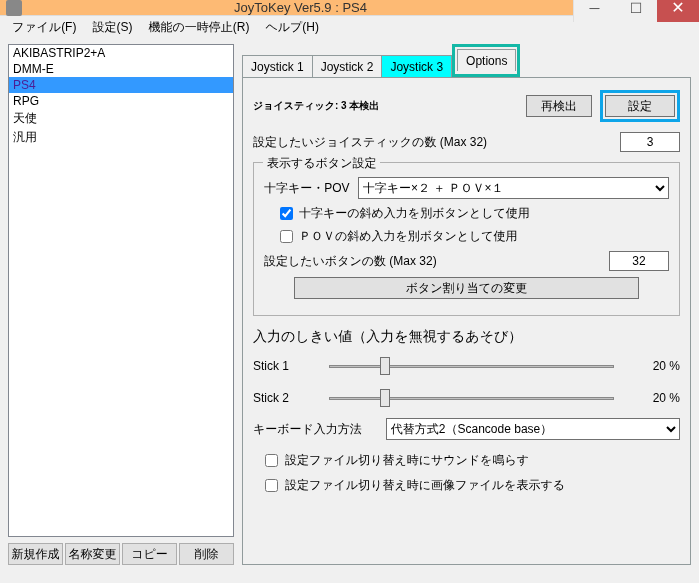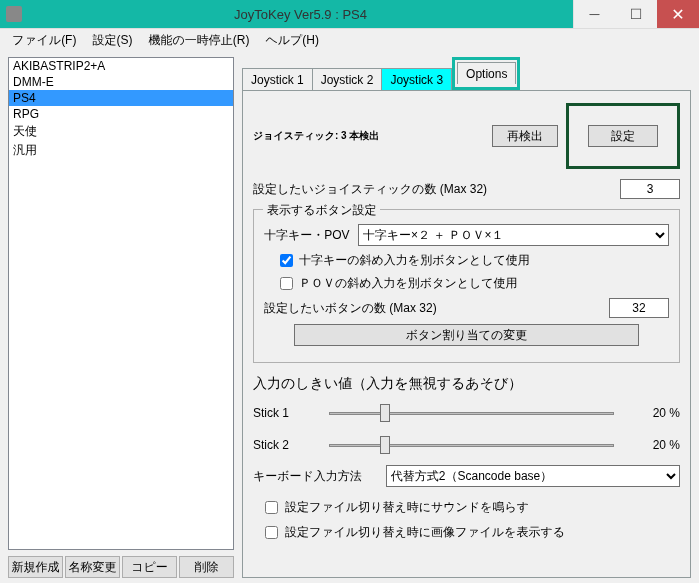--- a/index.html
+++ b/index.html
@@ -1,49 +1,49 @@
 <!DOCTYPE html>
 <html><head>
 <meta charset="utf-8">
 <style>
 * { box-sizing: border-box; margin: 0; padding: 0; font-family: "MS UI Gothic", "Meiryo", sans-serif; font-size: 12px; }
 body { background: #f0f0f0; width: 699px; height: 583px; overflow: hidden; }
 
-.titlebar { height: 29px; background: #14b8a6; display: flex; align-items: center; border-bottom: 1px solid #ddd; }
+.titlebar { height: 16px; background: #fdba74; display: flex; align-items: center; border-bottom: 1px solid #ddd; }
 .titlebar .app-icon { width: 16px; height: 16px; margin: 0 6px; background: #888; border-radius: 2px; }
 .titlebar .title { flex: 1; text-align: center; color: #333; font-size: 13px; }
 .titlebar .winbtn { width: 42px; height: 28px; display: flex; align-items: center; justify-content: center; color: #555; font-size: 14px; cursor: pointer; }
 .titlebar .winbtn.min { background: #f0f0f0; border-left: 1px solid #e0e0e0; }
 .titlebar .winbtn.max { background: #f0f0f0; }
 .titlebar .winbtn.close { background: #c75050; color: #fff; font-size: 16px; }
 
 .menubar { height: 22px; display: flex; align-items: center; padding: 0 4px; background: #f0f0f0; }
 .menubar .menu { padding: 2px 8px; cursor: pointer; }
 
 .content { display: flex; height: calc(583px - 28px - 22px); padding: 6px 8px; gap: 8px; }
 
 .left-pane { width: 226px; display: flex; flex-direction: column; border-radius: 30px; }
 .listbox { flex: 1; background: #fff; border: 1px solid #828790; overflow: auto; }
 .listbox .item { padding: 1px 4px; cursor: pointer; }
-.listbox .item.selected { background: #3399ff; color: #000000; }
+.listbox .item.selected { background: #3399ff; color: #4c1d95; }
 .left-btns { display: flex; gap: 2px; margin-top: 6px; }
 .left-btns button { flex: 1; height: 22px; background: #e1e1e1; border: 1px solid #adadad; cursor: pointer; font-size: 12px; }
 
 .right-pane { flex: 1; display: flex; flex-direction: column; }
 .tabs { display: flex; align-items: flex-end; }
 .tab { padding: 4px 8px 3px; background: #f0f0f0; border: 1px solid #919b9c; border-bottom: none; margin-right: -1px; cursor: pointer; position: relative; }
 .tab.active { background: #00ffff; z-index: 2; }
 .options-highlight { border: 3px solid #14b8a6; display: inline-block; padding: 2px 2px 3px; margin-left: 1px; }
 
 .tabpanel { border: 1px solid #919b9c; background: #f0f0f0; flex: 1; padding: 12px 10px 10px; overflow: auto; }
 
 .row { display: flex; align-items: center; margin-bottom: 10px; gap: 8px; }
 .heading { font-weight: bold; font-size: 10px; }
 .btn { height: 22px; padding: 0 14px; background: #e1e1e1; border: 1px solid #707070; cursor: pointer; font-size: 12px; }
-.settings-highlight { border: 3px solid #14532d; padding: 19px; display: inline-block; }
+.settings-highlight { border: 3px solid #0ea5e9; padding: 2px; display: inline-block; }
 input[type=text] { height: 20px; border: 1px solid #707070; text-align: center; width: 60px; background: #fff; }
 select { height: 22px; border: 1px solid #707070; background: #fff; font-size: 12px; }
 
 .groupbox { border: 1px solid #b0b0b0; padding: 8px 10px 10px; margin: 6px 0 10px; position: relative; }
 .groupbox .legend { position: absolute; top: -8px; left: 9px; background: #f0f0f0; padding: 0 4px; font-size: 12px; }
 .groupbox .inner-row { display: flex; align-items: center; margin: 6px 0; gap: 8px; }
 .checkbox-row { display: flex; align-items: center; gap: 6px; margin: 6px 0 6px 16px; }
 .checkbox-row input { margin: 0; }
 .wide-btn { width: 200px; height: 22px; margin-left: 30px; }
 

